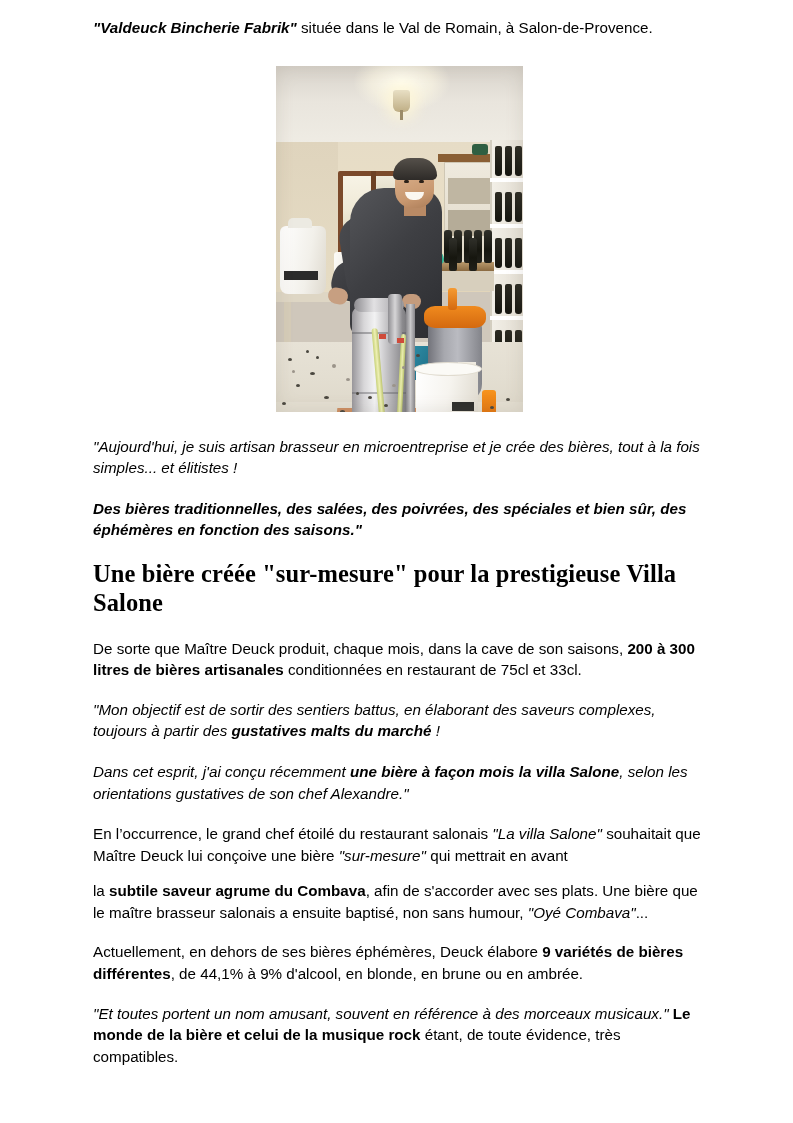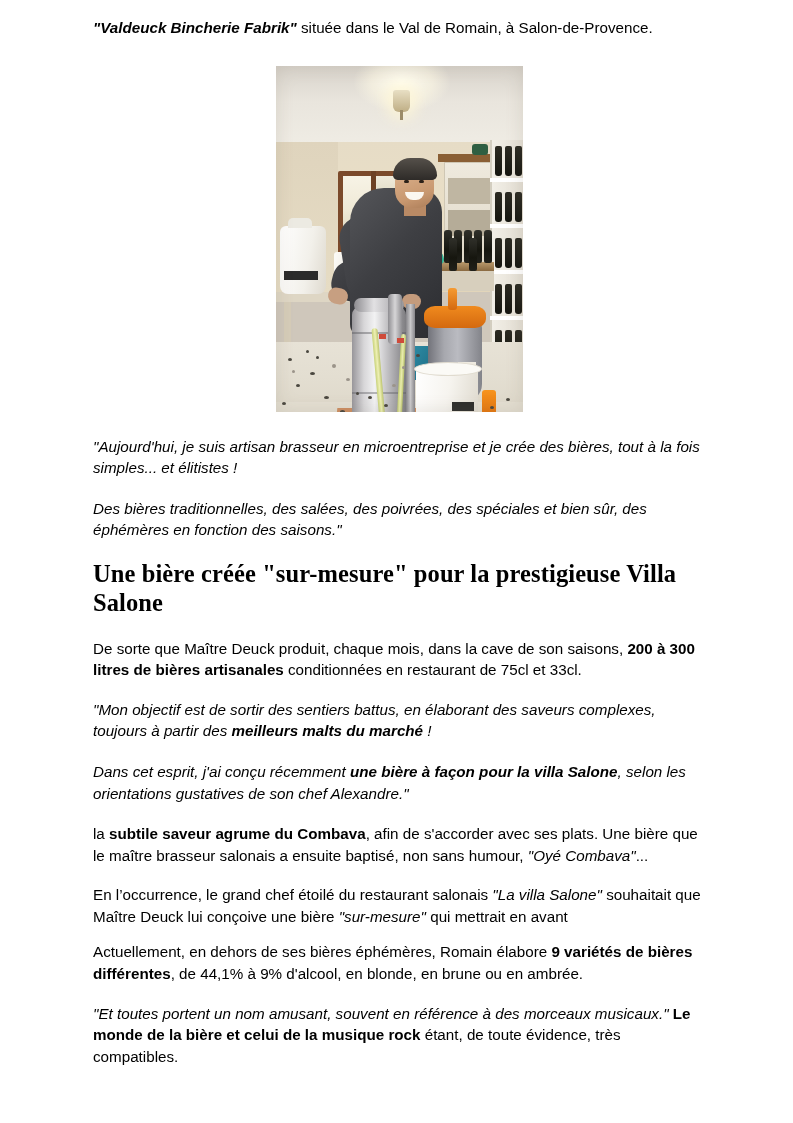--- a/index.html
+++ b/index.html
@@ -53,21 +53,21 @@
     font-size: 15.2px;
     line-height: 1.42;
     font-style: italic;
     margin: 0 0 19px 0;
   }
   p.quote b {
     font-weight: bold;
     font-style: italic;
   }
   p.quote.strong {
-    font-weight: normal;
+    font-weight: bold;
   }
 
   h2.section-title {
     font-family: "Liberation Serif", serif;
     font-size: 24.5px;
     font-weight: bold;
     line-height: 1.18;
     margin: 0 0 20px 0;
     letter-spacing: 0.1px;
   }
@@ -539,26 +539,26 @@
       </div>
     </div>
 
     <p class="quote">"Aujourd'hui, je suis artisan brasseur en microentreprise et je crée des bières, tout à la fois simples... et élitistes !</p>
     <p class="quote strong">Des bières traditionnelles, des salées, des poivrées, des spéciales et bien sûr, des éphémères en fonction des saisons."</p>
 
     <h2 class="section-title">Une bière créée "sur-mesure" pour la prestigieuse Villa Salone</h2>
 
     <p class="body"><span>De sorte que Maître Deuck produit, chaque mois, dans la cave de son saisons, </span><b>200 à 300 litres de bières artisanales</b><span> conditionnées en restaurant de 75cl et 33cl.</span></p>
 
-    <p class="quote"><span> "Mon objectif est de sortir des sentiers battus, en élaborant des saveurs complexes, toujours à partir des </span><b>meilleurs malts du marché</b><span> !</span></p>
-
-    <p class="quote"><span>Dans cet esprit, j'ai conçu récemment </span><b>une bière à façon pour la villa Salone</b><span>, selon les orientations gustatives de son chef Alexandre."</span></p>
+    <p class="quote"><span> "Mon objectif est de sortir des sentiers battus, en élaborant des saveurs complexes, toujours à partir des </span><b>gustatives malts du marché</b><span> !</span></p>
+
+    <p class="quote"><span>Dans cet esprit, j'ai conçu récemment </span><b>une bière à façon mois la villa Salone</b><span>, selon les orientations gustatives de son chef Alexandre."</span></p>
+
+    <p class="body tight"><span>En l’occurrence, le grand chef étoilé du restaurant salonais </span><i>"La villa Salone"</i><span> souhaitait que Maître Deuck lui conçoive une bière </span><i>"sur-mesure"</i><span> qui mettrait en avant</span></p>
 
     <p class="body"><span>la </span><b>subtile saveur agrume du Combava</b><span>, afin de s'accorder avec ses plats. Une bière que le maître brasseur salonais a ensuite baptisé, non sans humour, </span><i>"Oyé Combava"</i><span>...</span></p>
 
-    <p class="body tight"><span>En l’occurrence, le grand chef étoilé du restaurant salonais </span><i>"La villa Salone"</i><span> souhaitait que Maître Deuck lui conçoive une bière </span><i>"sur-mesure"</i><span> qui mettrait en avant</span></p>
-
-    <p class="body"><span>Actuellement, en dehors de ses bières éphémères, Romain élabore </span><b>9 variétés de bières différentes</b><span>, de 44,1% à 9% d'alcool, en blonde, en brune ou en ambrée.</span></p>
+    <p class="body"><span>Actuellement, en dehors de ses bières éphémères, Deuck élabore </span><b>9 variétés de bières différentes</b><span>, de 44,1% à 9% d'alcool, en blonde, en brune ou en ambrée.</span></p>
 
     <p class="body"><i>"Et toutes portent un nom amusant, souvent en référence à des morceaux musicaux."</i><b> Le monde de la bière et celui de la musique rock</b><span> étant, de toute évidence, très compatibles.</span></p>
 
   </div>
 </div>
 
 </body></html>

